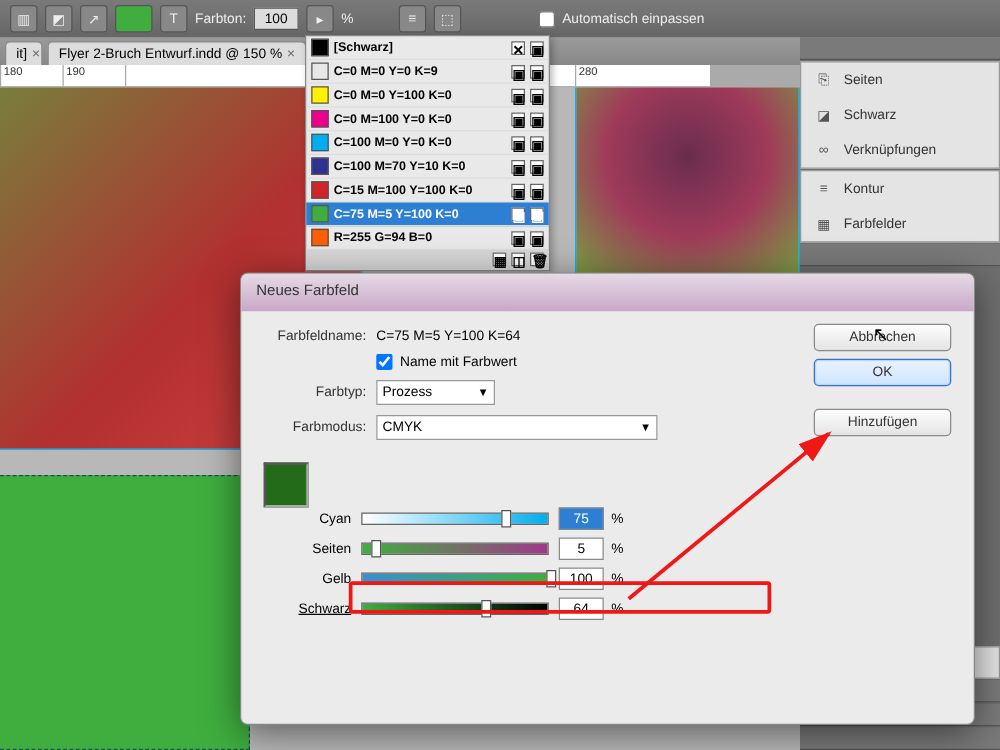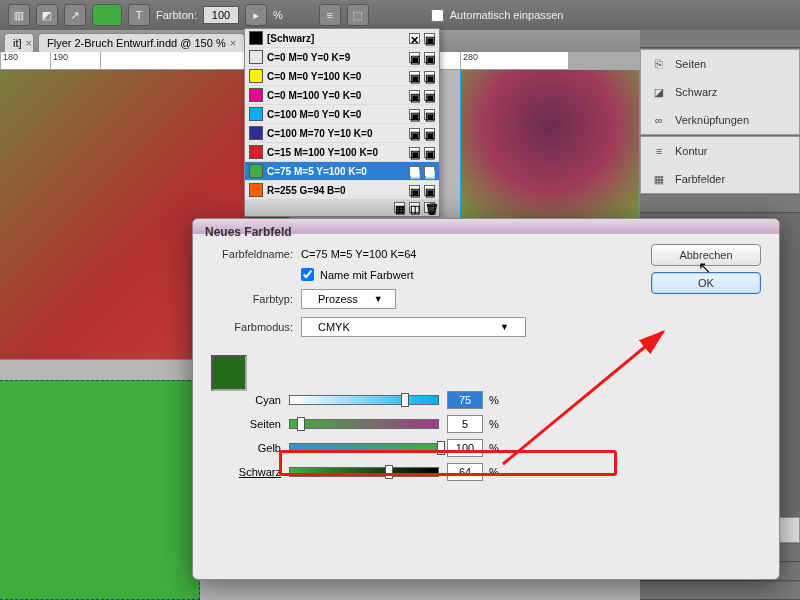--- a/index.html
+++ b/index.html
@@ -39,25 +39,25 @@
 
   
   .right-panels { position:absolute; right:0; top:30px; width:160px; height:570px; background:#6f6f6f; display:flex; flex-direction:column; gap:1px; }
   .panel-group { background:#e4e4e4; border:1px solid #999; padding:0;}
   .panel-row { display:flex; align-items:center; gap:8px; padding:6px 10px; color:#333;}
   .panel-ic { width:16px;height:16px; display:flex;align-items:center;justify-content:center;color:#555;}
   .panel-tab { background:#7a7a7a; height:18px; border-bottom:1px solid #555;}
 
   
   .dialog { position:absolute; left:192px; top:218px; width:588px; height:362px; background:#ebebeb; border:1px solid #888; border-radius:6px; box-shadow:0 6px 30px rgba(0,0,0,.5); z-index:10;}
-  .dlg-title { height:15px; background:linear-gradient(#e6dae6,#c8a8c8); border-radius:6px 6px 0 0; padding:6px 12px; color:#333; font-size:12px;font-weight:bold;}
+  .dlg-title { height:30px; background:linear-gradient(#e6dae6,#c8a8c8); border-radius:6px 6px 0 0; padding:6px 12px; color:#333; font-size:12px;}
   .dlg-body { padding:14px 18px; position:relative;}
   .row-f { display:flex; align-items:center; margin-bottom:8px; }
   .lbl-r { width:90px; text-align:right; padding-right:8px; color:#333;}
-  .dlg-select { width:95px; height:20px; border:1px solid #999; background:#fff; display:flex;align-items:center;justify-content:space-between;padding:0 16px;gap:16px;}
+  .dlg-select { width:95px; height:20px; border:1px solid #999; background:#fff; display:flex;align-items:center;justify-content:space-between;padding:0 4px;gap:16px;}
   .dlg-select.wide { width:225px;}
   .arrow-d { font-size:9px;}
   .dlg-buttons { position:absolute; right:18px; top:10px; display:flex; flex-direction:column; gap:6px;}
   .dlg-btn { width:110px; height:22px; border:1px solid #8a8a8a; border-radius:4px; background:linear-gradient(#fdfdfd,#e4e4e4); display:flex;align-items:center;justify-content:center; color:#333; cursor:pointer;}
   .dlg-btn.primary { border:1px solid #3a72c8; box-shadow: inset 0 0 0 1px #bcd6f8; background:linear-gradient(#eaf3ff,#cfe4ff);}
   .swatch-preview { width:36px;height:36px; border:2px inset #aaa; background:#236b18; margin-right:16px;}
   .slider-row { display:flex; align-items:center; margin-bottom:6px; position:relative;}
   .slider-lbl { width:78px; text-align:right; padding-right:8px;}
   .slider-track { width:150px; height:10px; border:1px solid #666; position:relative;}
   .slider-thumb { position:absolute; top:-3px; width:8px;height:14px; background:#fff; border:1px solid #555;}
@@ -217,20 +217,21 @@
   <div class="panel-tab"></div>
 </div>
 
 <div class="dialog">
   <div class="dlg-title">Neues Farbfeld</div>
   <div class="dlg-body">
     <div class="dlg-buttons">
       <div class="dlg-btn">Abbrechen</div>
       <div class="dlg-btn primary">OK</div>
       <div style="height:6px"></div>
+      <div class="dlg-btn">Hinzufügen</div>
     </div>
 
     <div class="row-f">
       <span class="lbl-r">Farbfeldname:</span>
       <span>C=75 M=5 Y=100 K=64</span>
     </div>
     <div class="row-f" style="padding-left:90px;">
       <input type="checkbox" checked="" style="margin-right: 6px;">
       <span>Name mit Farbwert</span>
     </div>

